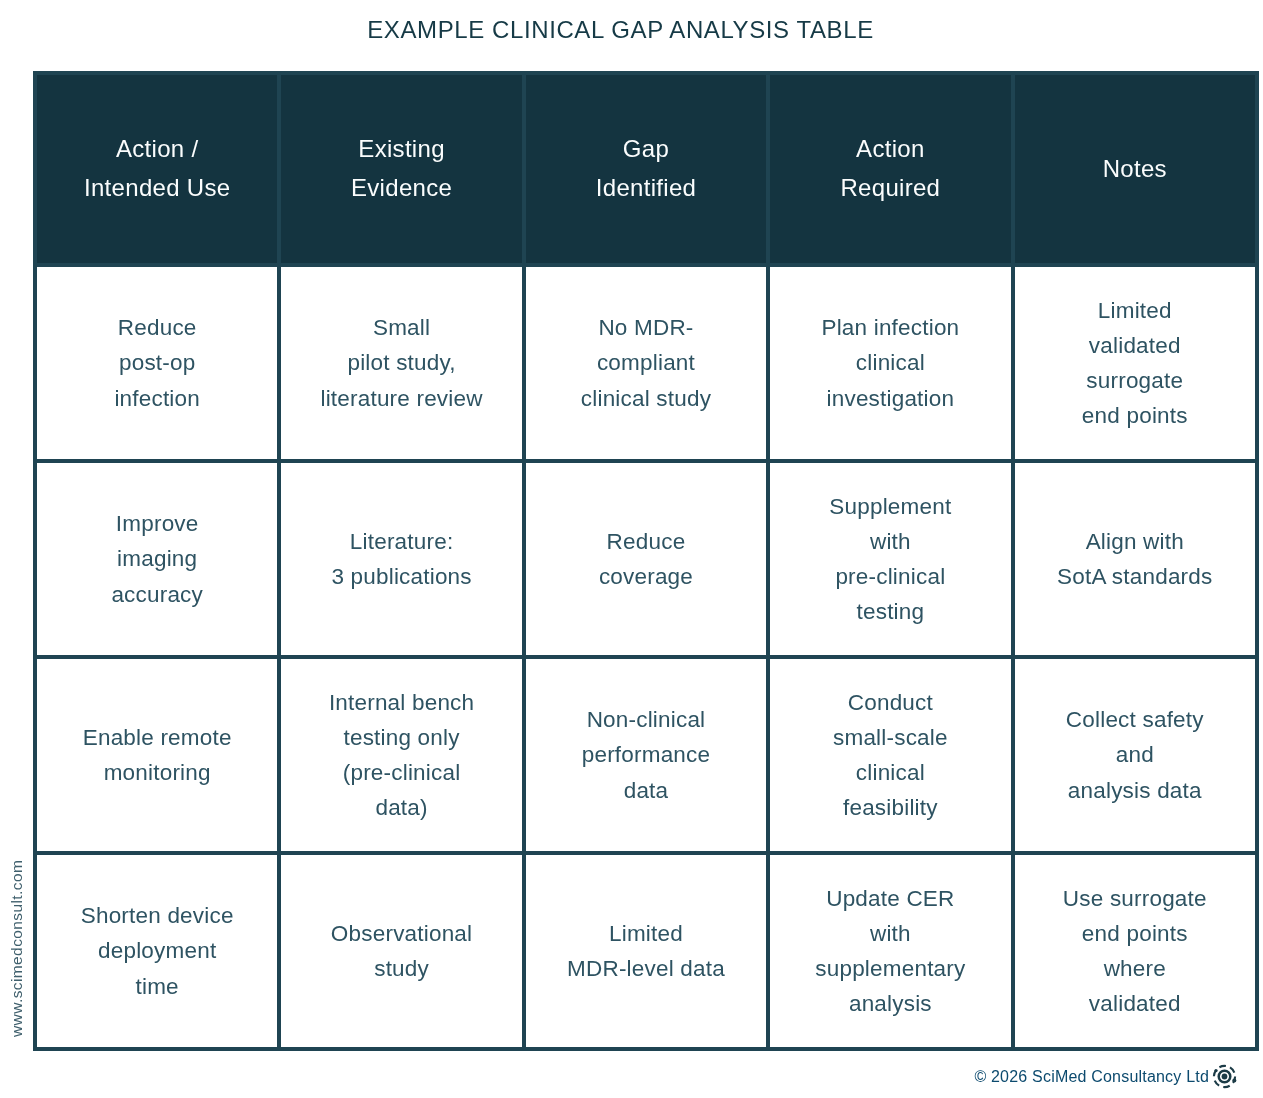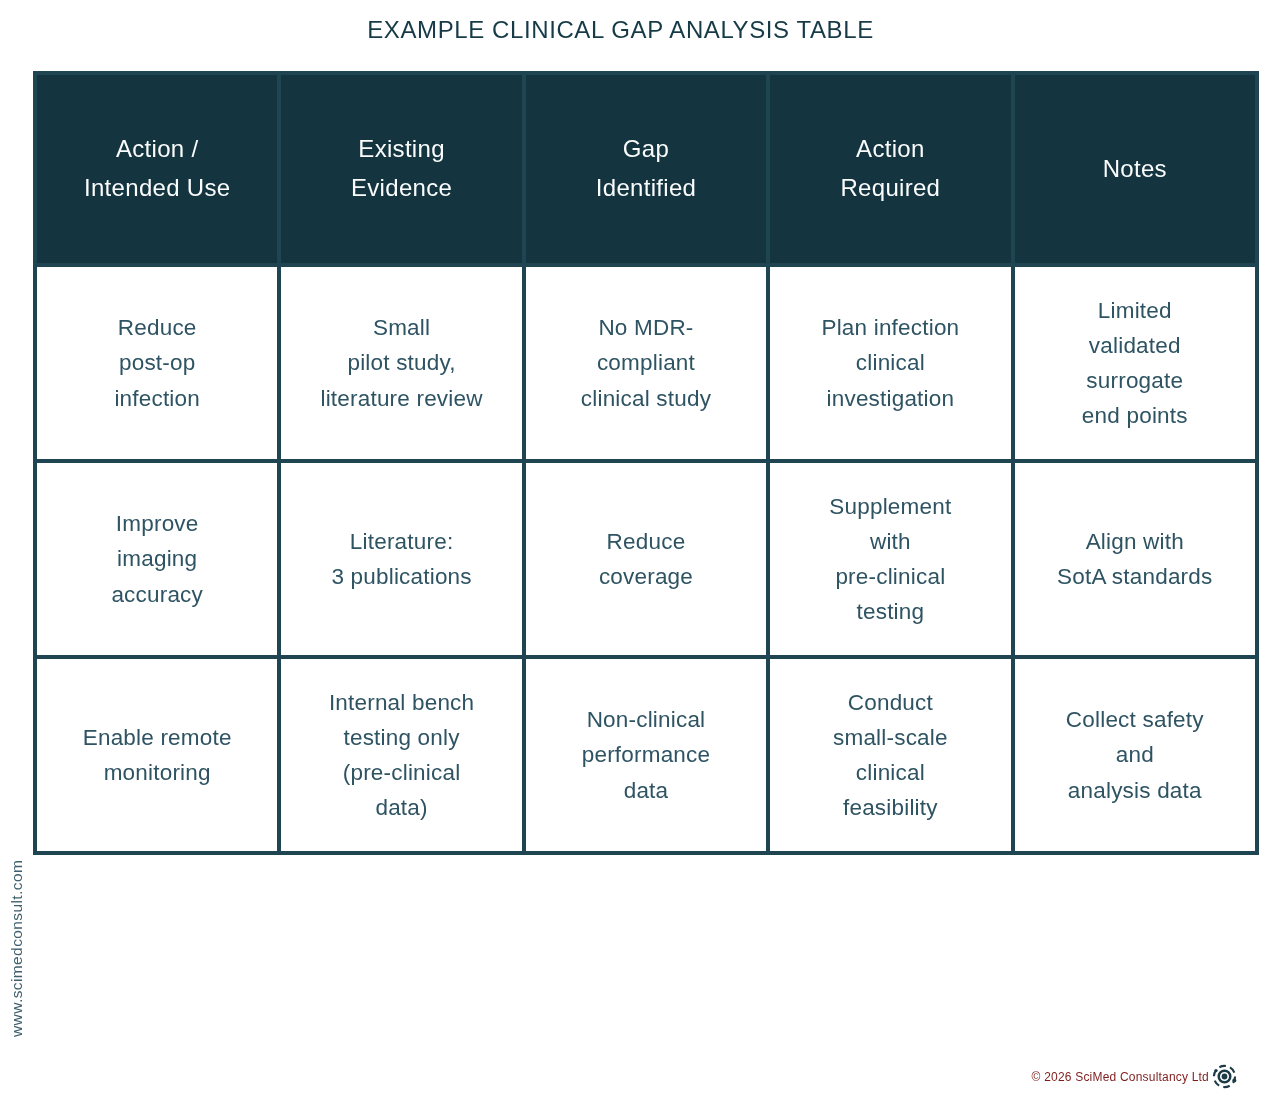--- a/index.html
+++ b/index.html
@@ -75,22 +75,22 @@
   }
   .footer {
     position: absolute;
     top: 1063px;
     right: 3px;
     display: flex;
     align-items: center;
     gap: 2px;
   }
   .copyright {
-    font-size: 12px;
-    color: #7f1d1d;
+    font-size: 16px;
+    color: #0c4a6e;
     letter-spacing: 0.2px;
     white-space: nowrap;
   }
   .logo-icon svg { display: block; }
 </style>
 </head>
 <body>
 
 <div class="page">
 
@@ -155,20 +155,37 @@
 performance
 data</td>
         <td>Conduct
 small-scale
 clinical
 feasibility</td>
         <td>Collect safety
 and
 analysis data</td>
       </tr>
+      <tr>
+        <td>Shorten device
+deployment
+time</td>
+        <td>Observational
+study</td>
+        <td>Limited
+MDR-level data</td>
+        <td>Update CER
+with
+supplementary
+analysis</td>
+        <td>Use surrogate
+end points
+where
+validated</td>
+      </tr>
     </tbody>
   </table>
 
   <div class="watermark">www.scimedconsult.com</div>
 
   <div class="footer">
     <span class="copyright">© 2026 SciMed Consultancy Ltd</span>
     <span class="logo-icon">
       <svg width="27" height="27" viewBox="0 0 28 28">
         <circle cx="14" cy="14" r="11" fill="none" stroke="#1c3b46" stroke-width="2.2" stroke-dasharray="7 4.5"></circle>

